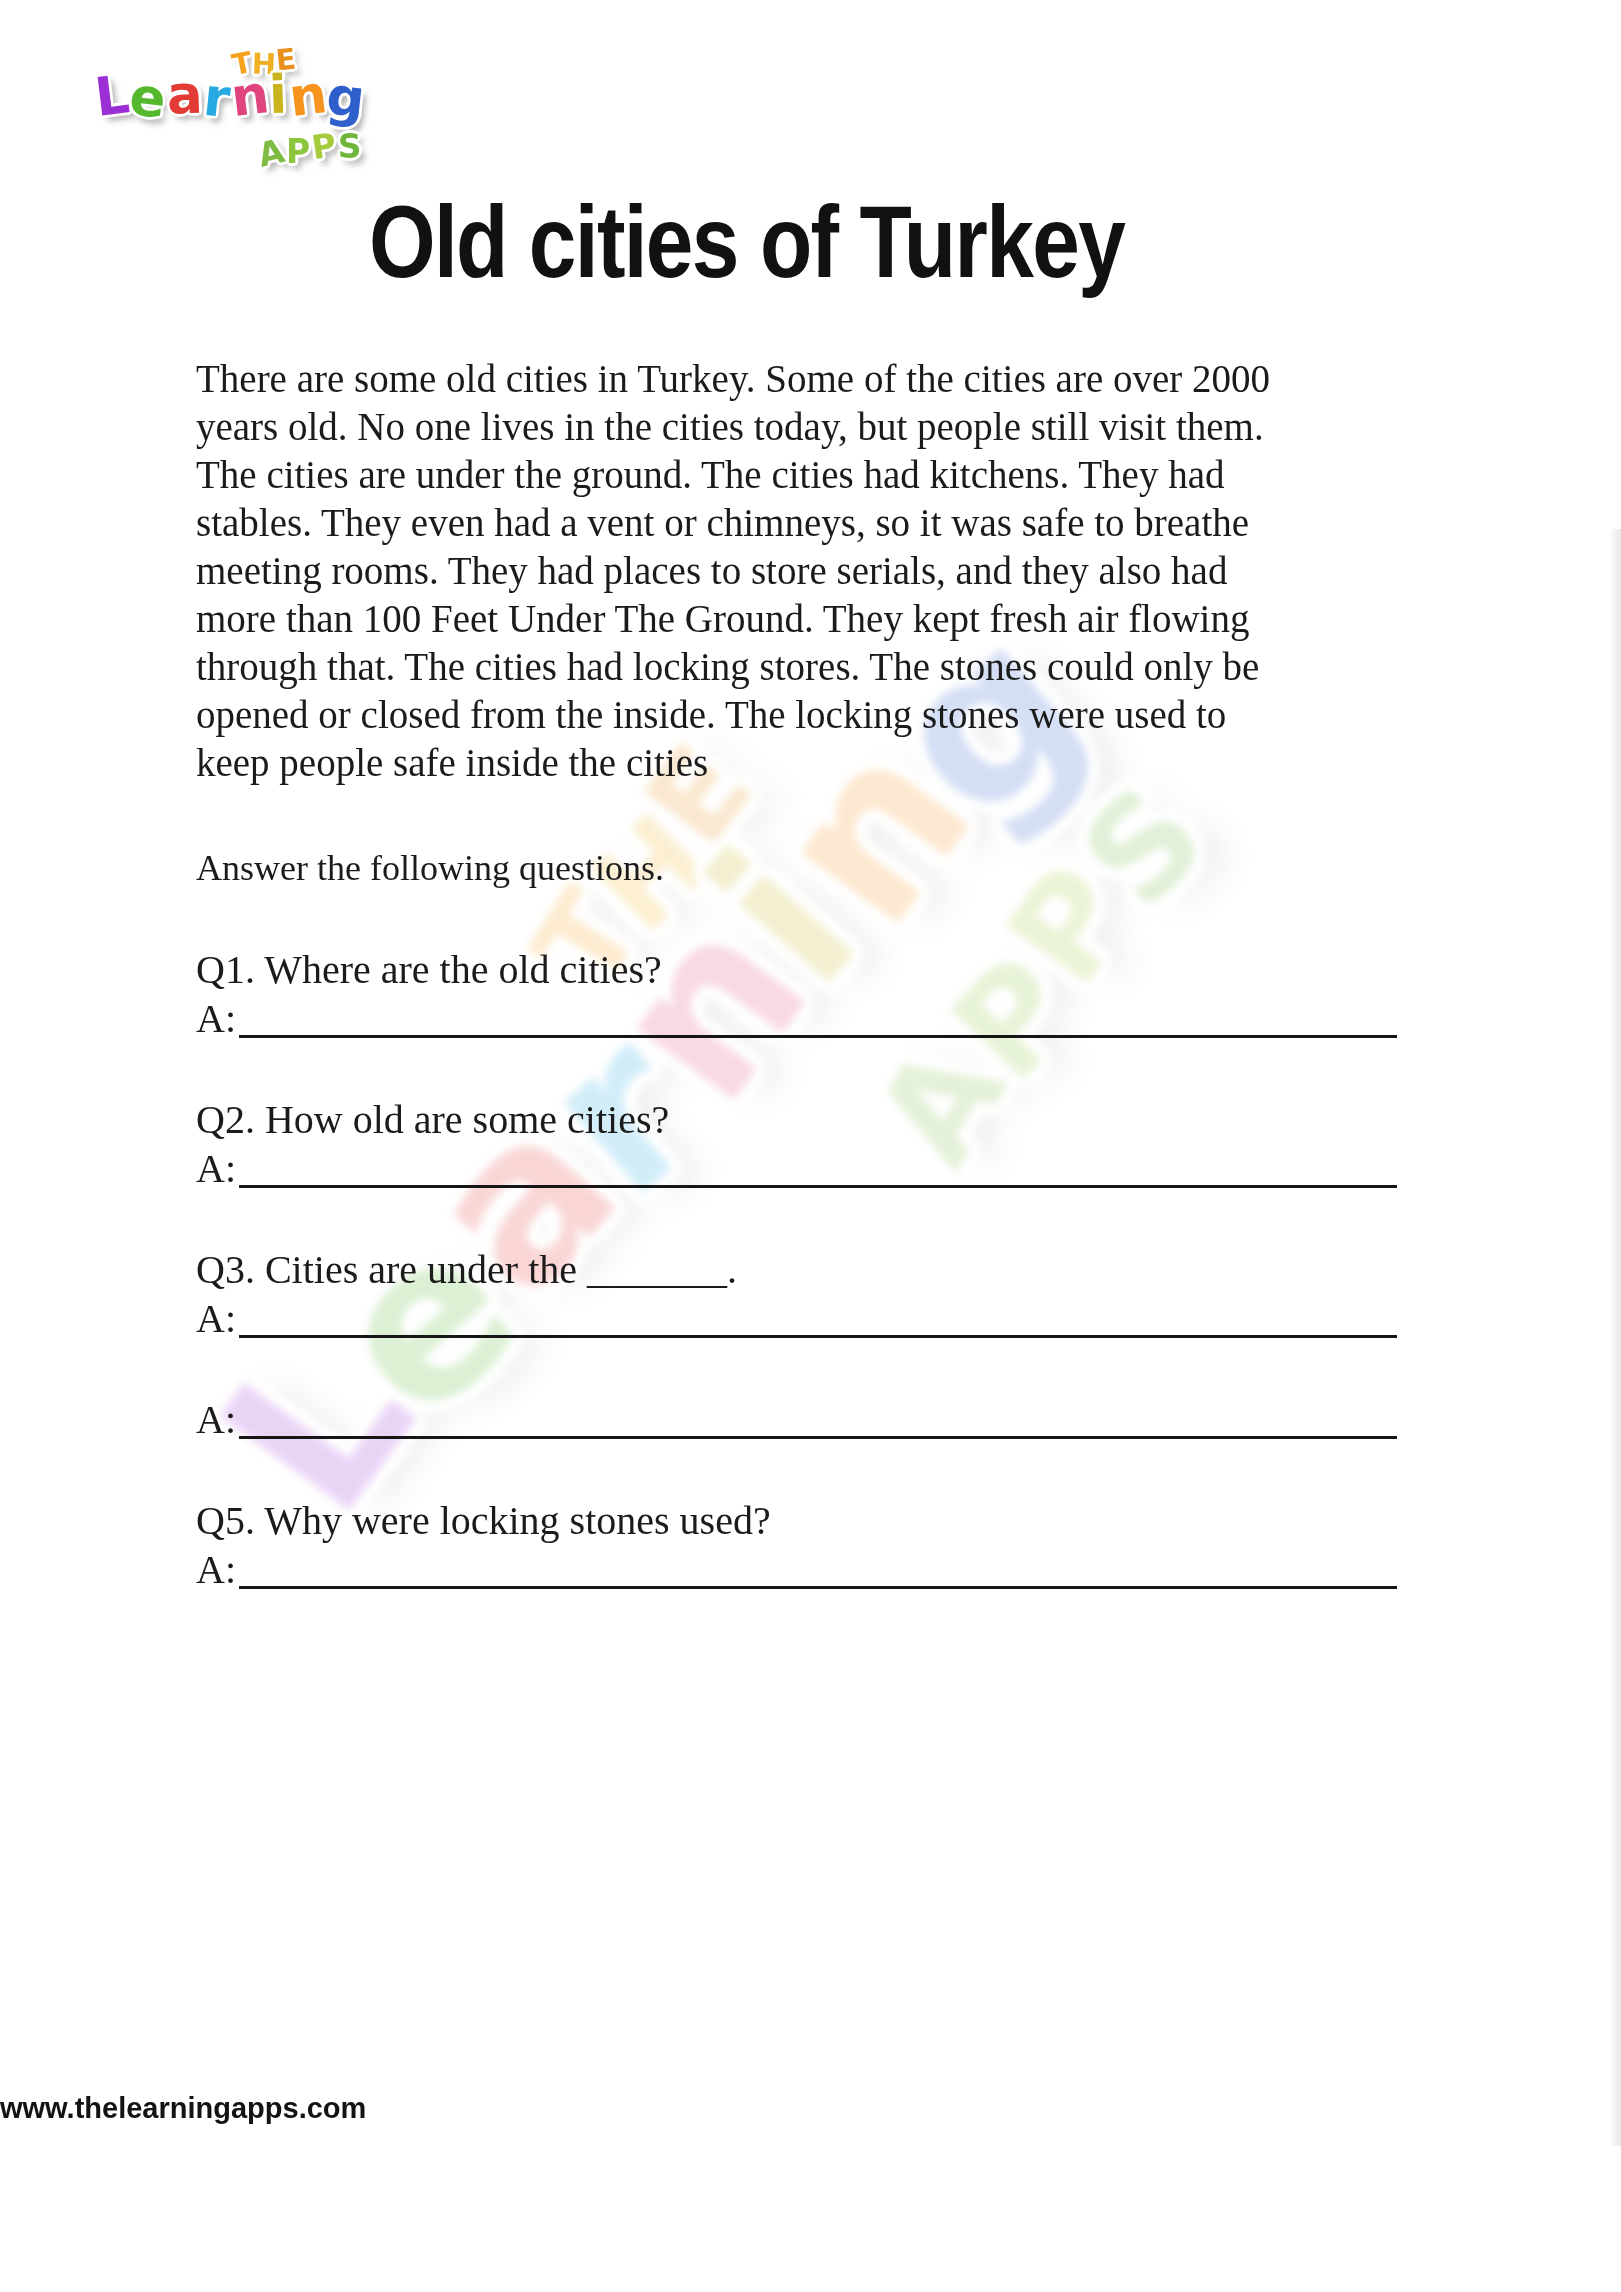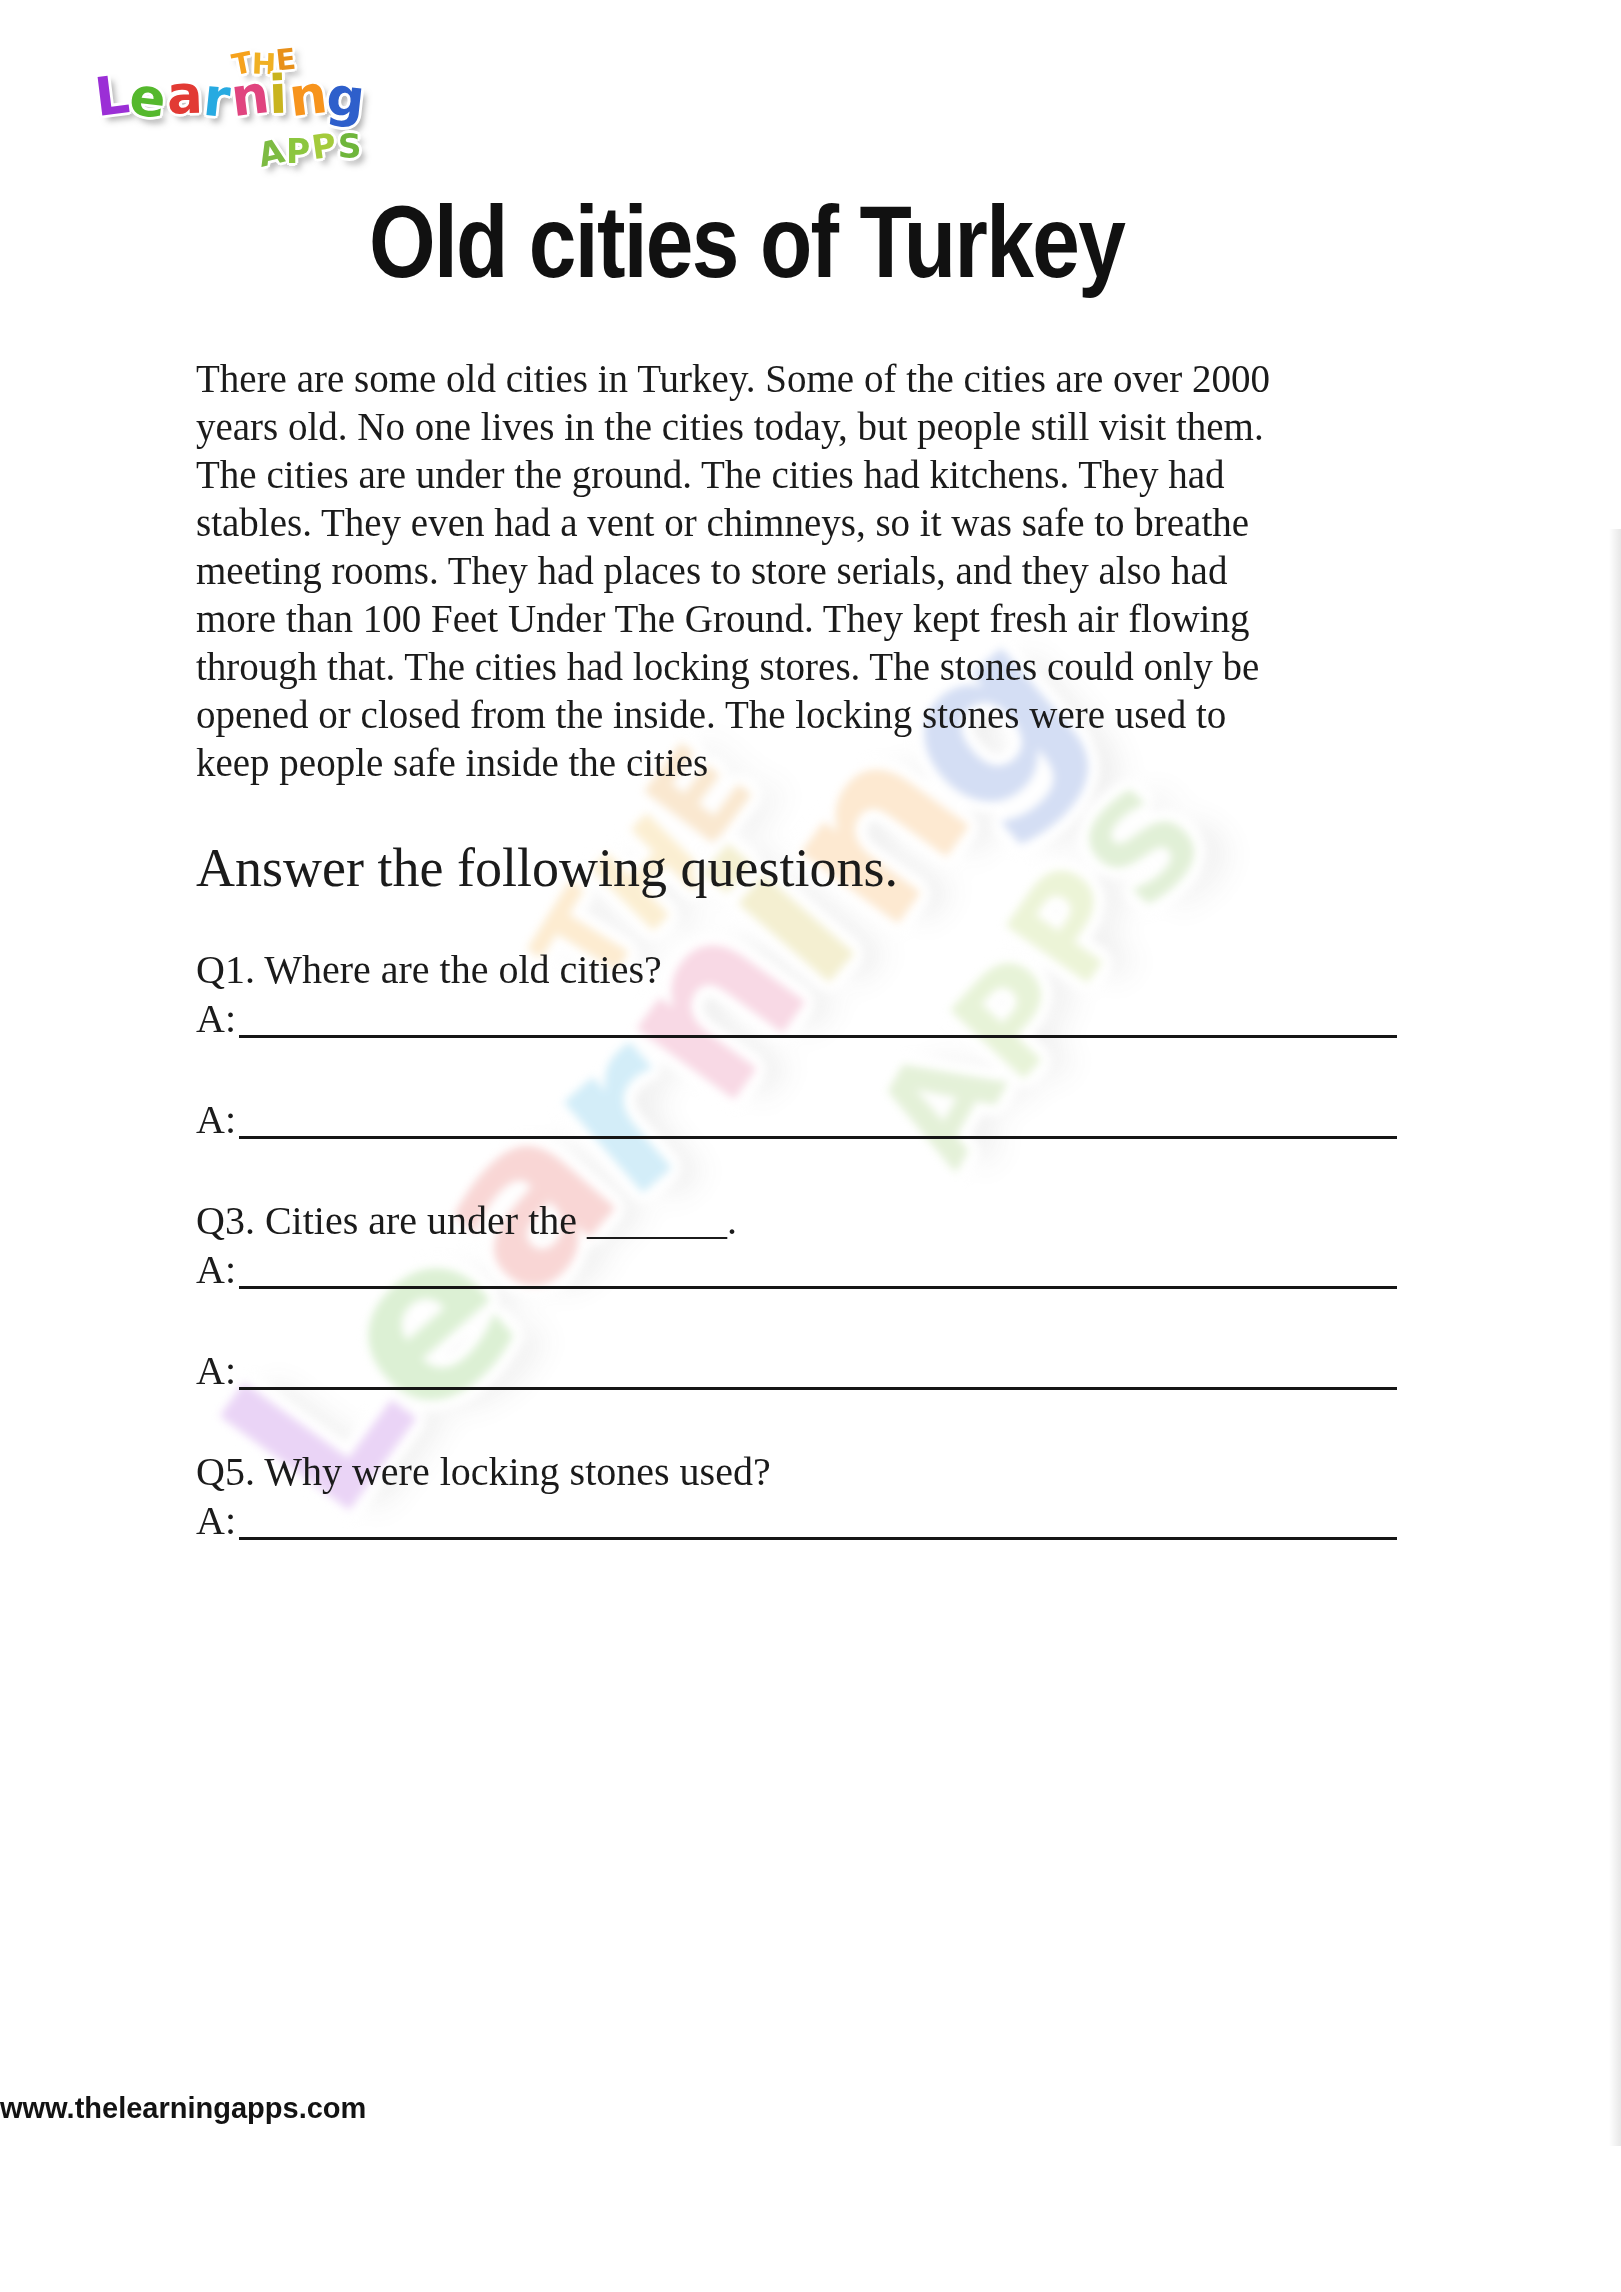--- a/index.html
+++ b/index.html
@@ -67,21 +67,21 @@
     width:1210px;
     font-size:39px;
     line-height:48px;
   }
   .passage-line{ white-space:nowrap; }
 
   
   .prompt{
     position:absolute;
     left:196px; top:844px;
-    font-size:54px; line-height:48px;
+    font-size:36px; line-height:48px;
   }
   .questions{
     position:absolute;
     left:196px; top:945px;
     width:1201px;
   }
   .q-block{ margin-bottom:52px; }
   .q-text{
     font-size:40px; line-height:49px;
     white-space:pre-wrap;
@@ -156,20 +156,21 @@
 
     <div class="q-block">
       <div class="q-text">Q1. Where are the old cities?</div>
       <div class="answer-row">
         <span class="answer-prefix">A:</span>
         <span class="answer-line"></span>
       </div>
     </div>
 
     <div class="q-block">
+      <div class="q-text">Q2. How old are some cities?</div>
       <div class="answer-row">
         <span class="answer-prefix">A:</span>
         <span class="answer-line"></span>
       </div>
     </div>
 
     <div class="q-block">
       <div class="q-text">Q3. Cities are under the _______.</div>
       <div class="answer-row">
         <span class="answer-prefix">A:</span>

